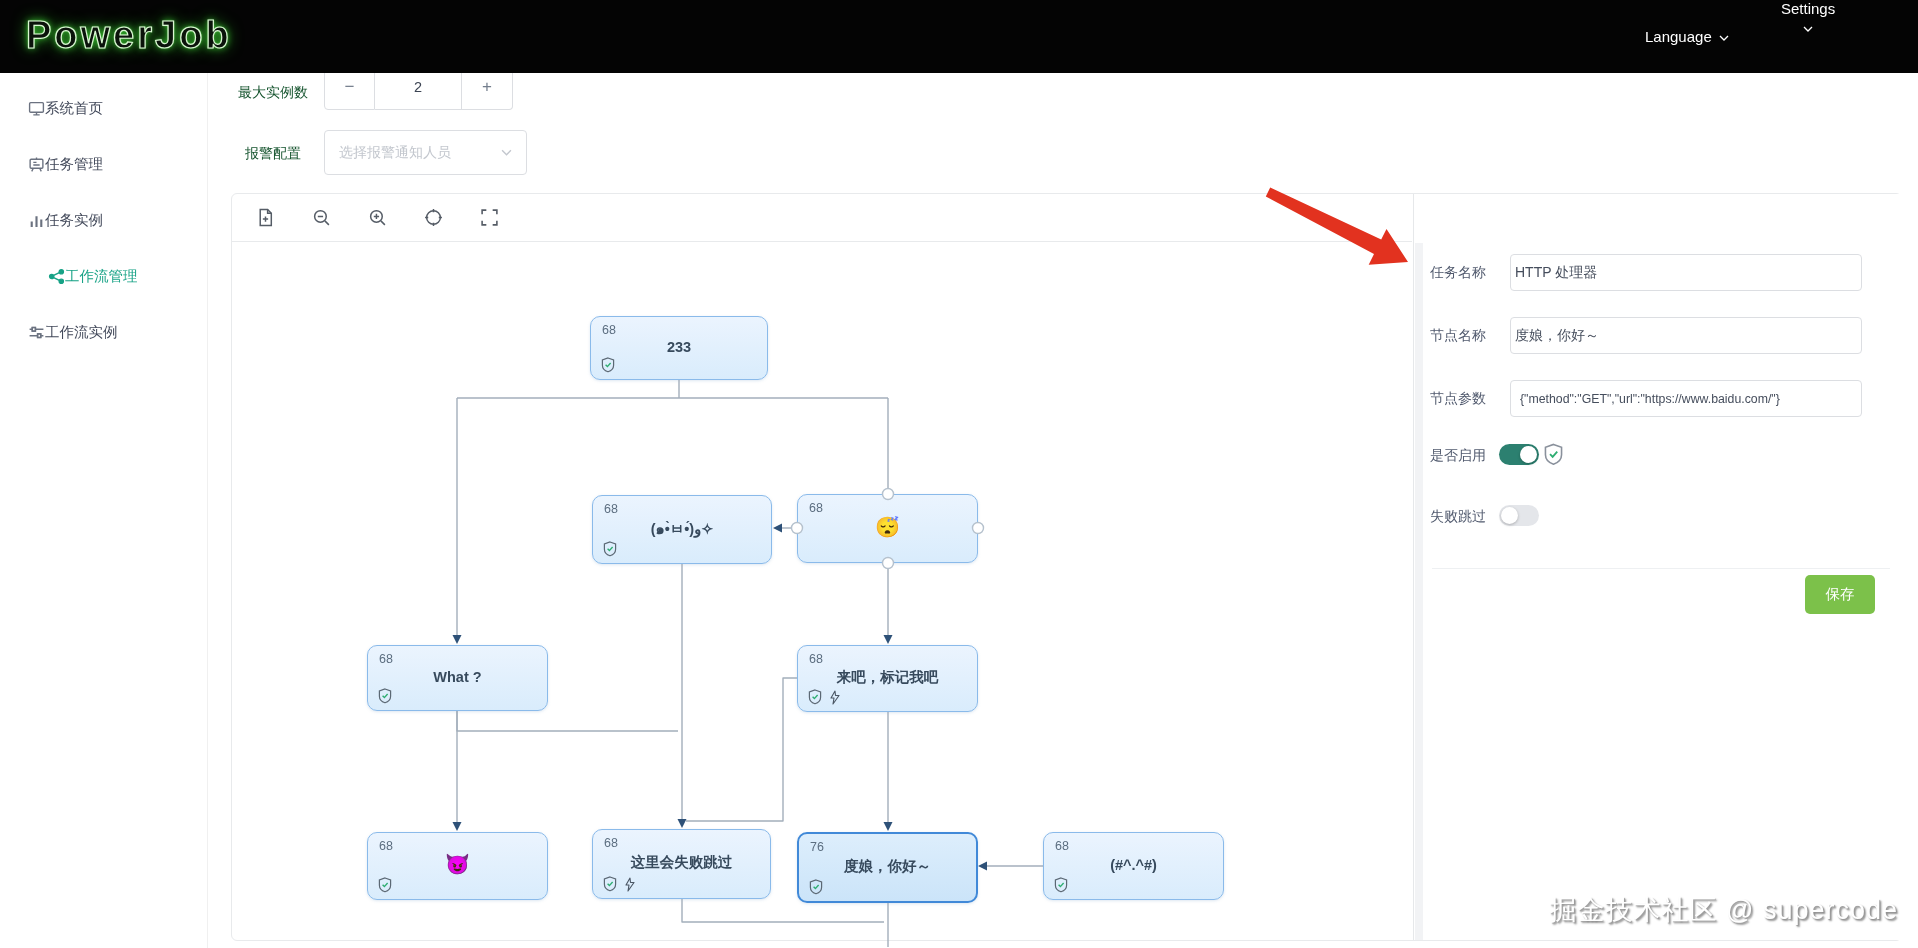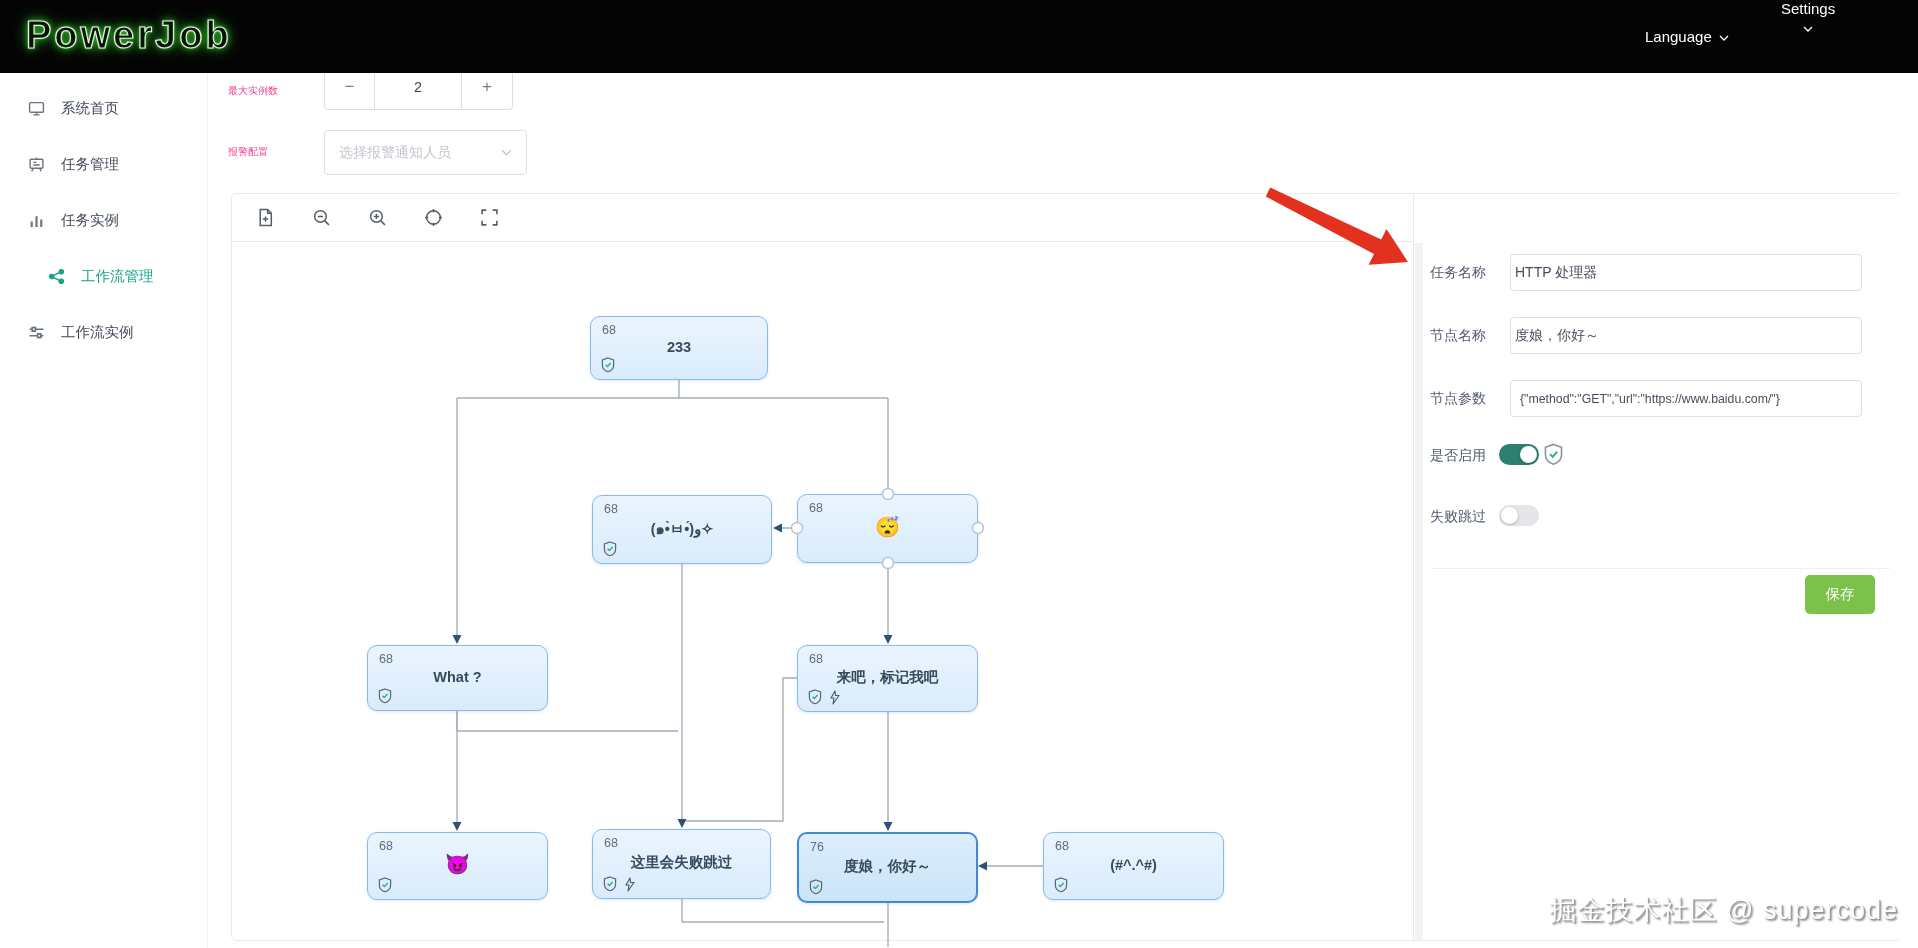--- a/index.html
+++ b/index.html
@@ -12,27 +12,27 @@
           color:#0b130b; -webkit-text-stroke:1.2px #d9f7d2;
           text-shadow:0 0 7px #39c92f, 0 0 16px #2da426, 0 0 2px #b9f7ae; }
   .hlink { position:absolute; top:0; height:73px; display:flex; align-items:center; gap:7px;
            color:#fff; font-size:15px; cursor:pointer; }
   .hlink svg { margin-top:2px; }
 
   
   .sidebar { position:absolute; left:0; top:73px; width:208px; height:875px; background:#fff;
              border-right:1px solid #f0f0f0; z-index:20; }
   .side-item { position:absolute; left:0; width:208px; height:44px; display:flex; align-items:center;
-               gap:16px; padding-left:28px; font-size:14.5px; color:#42495a; cursor:pointer; }
+               padding-left:28px; font-size:14.5px; color:#42495a; cursor:pointer; }
   .side-item svg { flex:0 0 auto; }
   .side-item.active { color:#17a286; }
   .side-item .chev { position:absolute; right:26px; top:17px; }
 
   
-  .flabel { position:absolute; font-size:10px; color:#ec4899; text-align:left; width:90px; }
+  .flabel { position:absolute; font-size:14px; color:#14532d; text-align:center; width:90px; }
   .stepper { position:absolute; left:324px; top:64px; height:46px; display:flex; z-index:10; }
   .stepper .btn { width:51px; height:46px; border:1px solid #dcdee2; background:#fff; color:#737d8c;
                   font-size:17px; display:flex; align-items:center; justify-content:center; cursor:pointer; }
   .stepper .btn.minus { border-radius:4px 0 0 4px; }
   .stepper .btn.plus  { border-radius:0 4px 4px 0; border-left:none; }
   .stepper .val { width:87px; height:46px; border:1px solid #dcdee2; border-left:none; background:#fff;
                   color:#3c4453; font-size:14.5px; text-align:center; line-height:44px; }
   .select { position:absolute; left:324px; top:130px; width:203px; height:45px; border:1px solid #dcdee2;
             border-radius:4px; background:#fff; display:flex; align-items:center; padding:0 14px; cursor:pointer; }
   .select .ph { color:#c3c7ce; font-size:14px; flex:1; }

